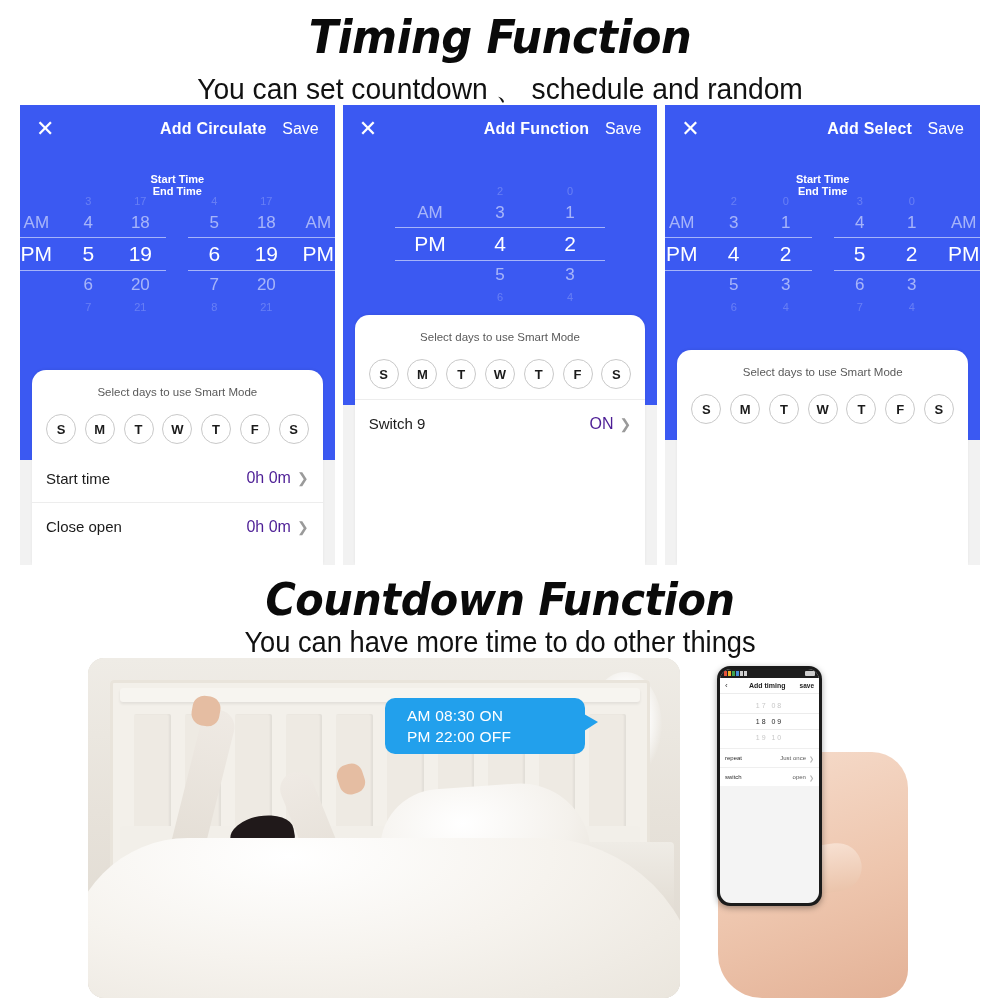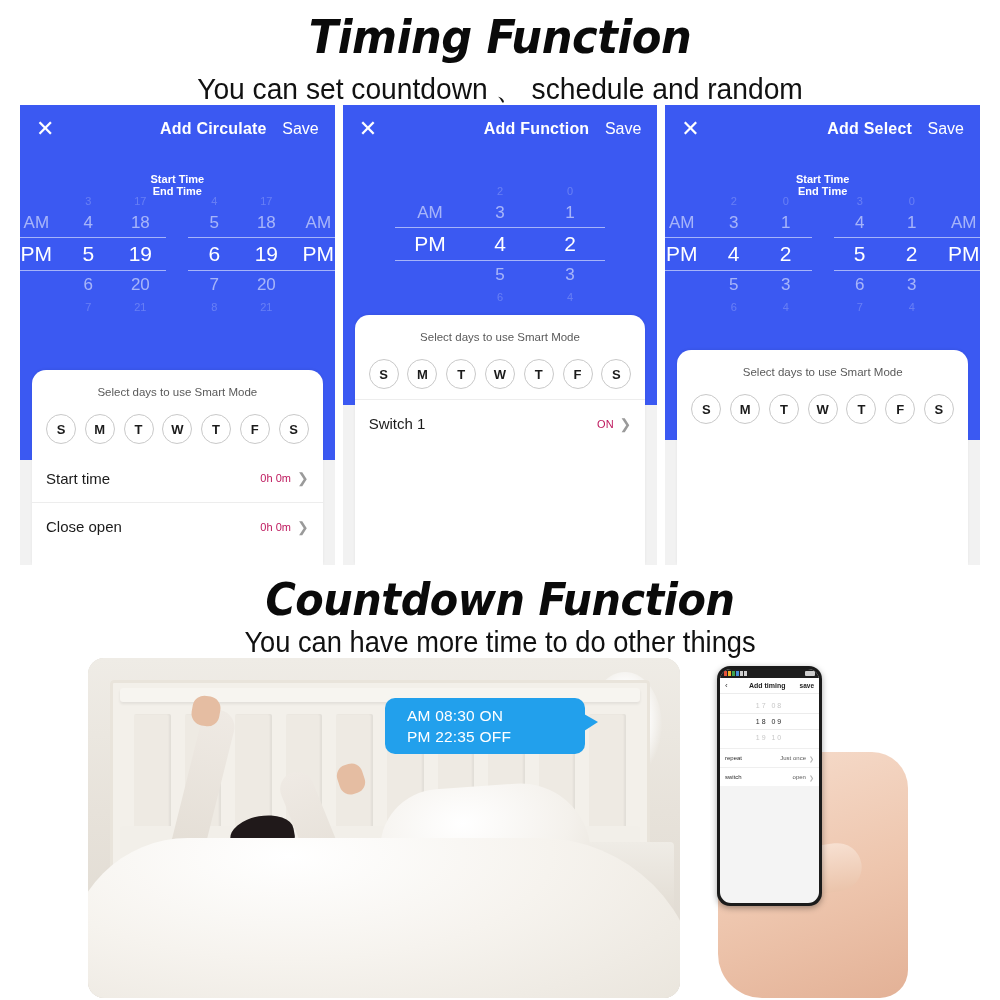--- a/index.html
+++ b/index.html
@@ -134,21 +134,21 @@
   .row-item {
     display: flex; align-items: center;
     padding: 0 14px;
     height: 48px;
     border-top: 1px solid #ededed;
     font-size: 15px; color: #1b1b1b;
     cursor: pointer;
   }
   .row-item.no-border { border-top: none; }
   .row-item .lbl { flex: 1; }
-  .row-item .val { font-size: 11px; color: #be185d; }
+  .row-item .val { font-size: 16px; color: #4c1d95; }
   .row-item .chev { color: #9a9a9a; font-size: 14px; margin-left: 6px; }
   .spacer-rows { height: 10px; }
 
   
   .photo {
     position: absolute;
     left: 88px; top: 658px;
     width: 592px; height: 340px;
     border-radius: 16px;
     overflow: hidden;
@@ -455,21 +455,21 @@
           <div class="day">S</div>
           <div class="day">M</div>
           <div class="day">T</div>
           <div class="day">W</div>
           <div class="day">T</div>
           <div class="day">F</div>
           <div class="day">S</div>
         </div>
         <div class="spacer-rows"></div>
         <div class="row-item">
-          <span class="lbl">Switch 1</span>
+          <span class="lbl">Switch 9</span>
           <span class="val">ON</span>
           <span class="chev">❯</span>
         </div>
       </div>
     </div>
     <div class="panel">
       <div class="panel-blue" style="height: 335px; background: rgb(59, 89, 242);">
         <div class="navbar">
           <span class="nav-close">✕</span>
           <span class="nav-title">Add Select</span>
@@ -575,21 +575,21 @@
   <div class="ph-pillow"></div>
   <div class="ph-person-head"></div>
   <div class="ph-person-hair"></div>
   <div class="ph-mouth"></div>
   <div class="ph-body"></div>
   <div class="ph-duvet"></div>
 </div>
 
 <div class="bubble">
   <div class="bline">AM 08:30 ON</div>
-  <div class="bline">PM 22:35 OFF</div>
+  <div class="bline">PM 22:00 OFF</div>
 </div>
 
 <div class="handphone">
   <div class="hand"></div>
   <div class="thumb"></div>
   <div class="phone">
     <div class="ph-side"></div>
     <div class="ph-side ph-side2"></div>
     <div class="phone-screen">
       <div class="ph-status">

